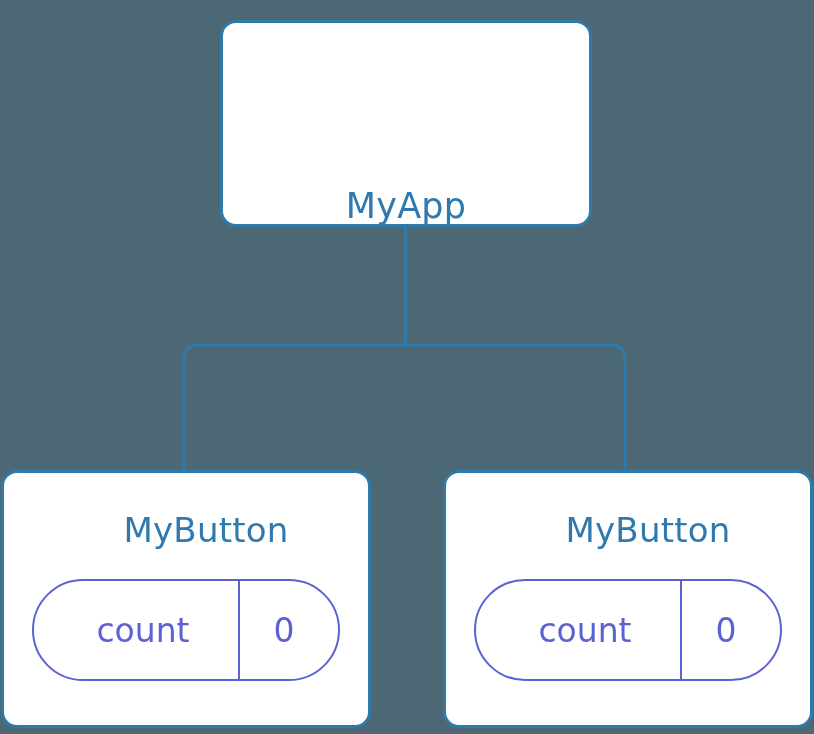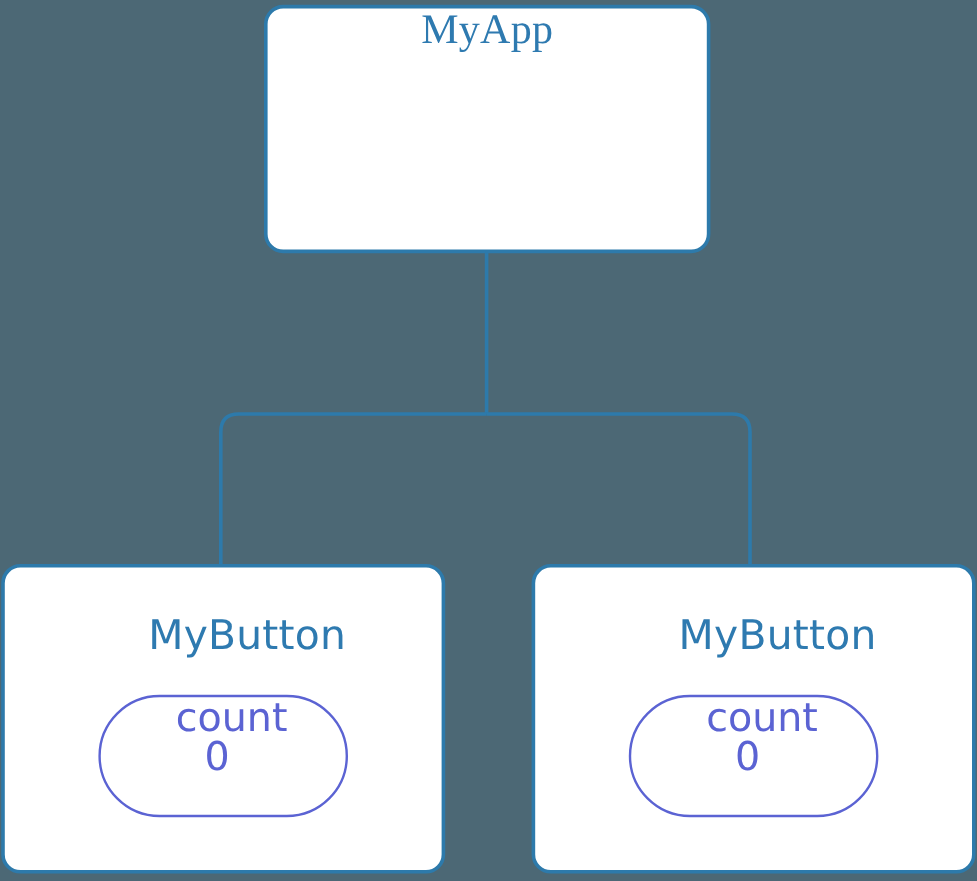--- a/index.html
+++ b/index.html
@@ -35,25 +35,24 @@
     border: 3px solid #2d7aab;
     border-radius: 16px;
     box-sizing: border-box;
     z-index: 2;
     display: flex;
     flex-direction: column;
     align-items: center;
   }
   .node-root {
     left: 220px;
-    top: 4px;
+    top: 20px;
     width: 372px;
     height: 207px;
-    justify-content: flex-start;
-    font-family: Liberation Serif, serif;
+    justify-content: flex-end;
   }
   .node-child-left {
     left: 1px;
     top: 470px;
     width: 370px;
     height: 258px;
     padding-top: 40px;
   }
   .node-child-right {
     left: 443px;
@@ -78,21 +77,20 @@
   .state-pill {
     margin-top: 32px;
     height: 102px;
     display: flex;
     align-items: stretch;
     border: 2px solid #5b63d3;
     border-radius: 51px;
     box-sizing: border-box;
     background: #ffffff;
     overflow: hidden;
-    flex-direction: column;
   }
   .pill-key {
     display: flex;
     align-items: center;
     justify-content: center;
     padding: 0 30px 0 44px;
     min-width: 130px;
     color: #5b63d3;
     font-size: 33px;
     line-height: 1;

